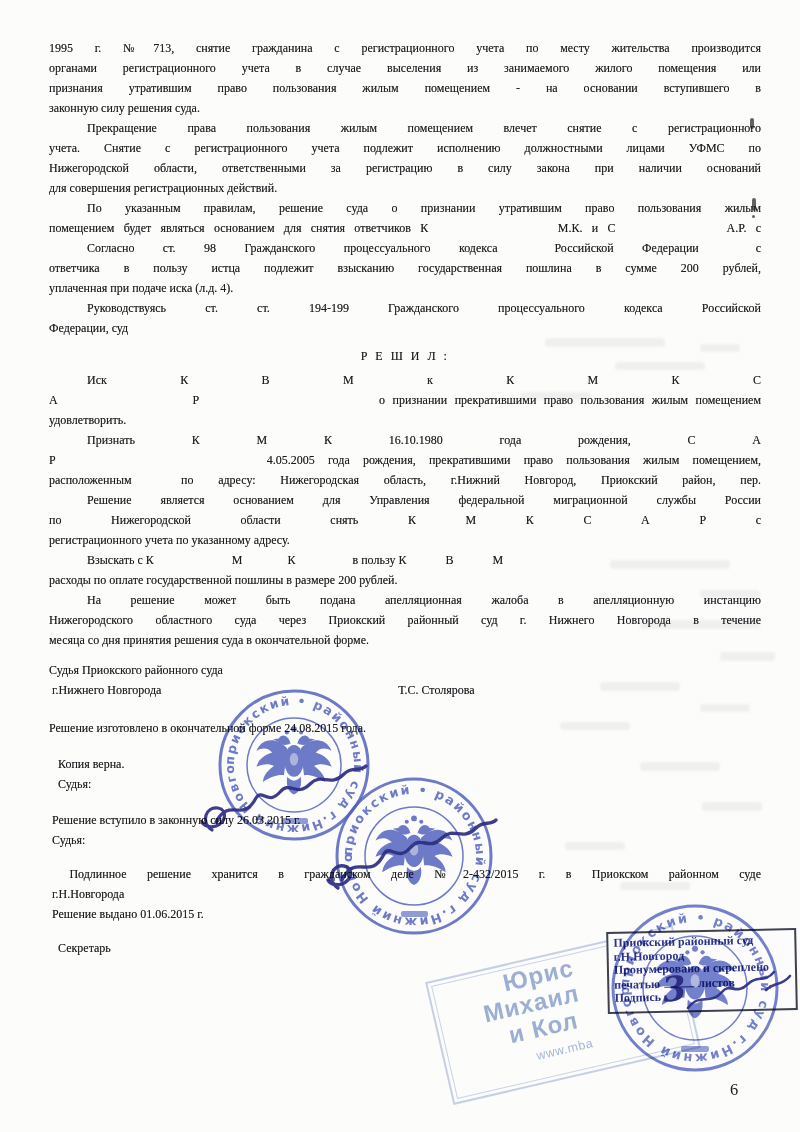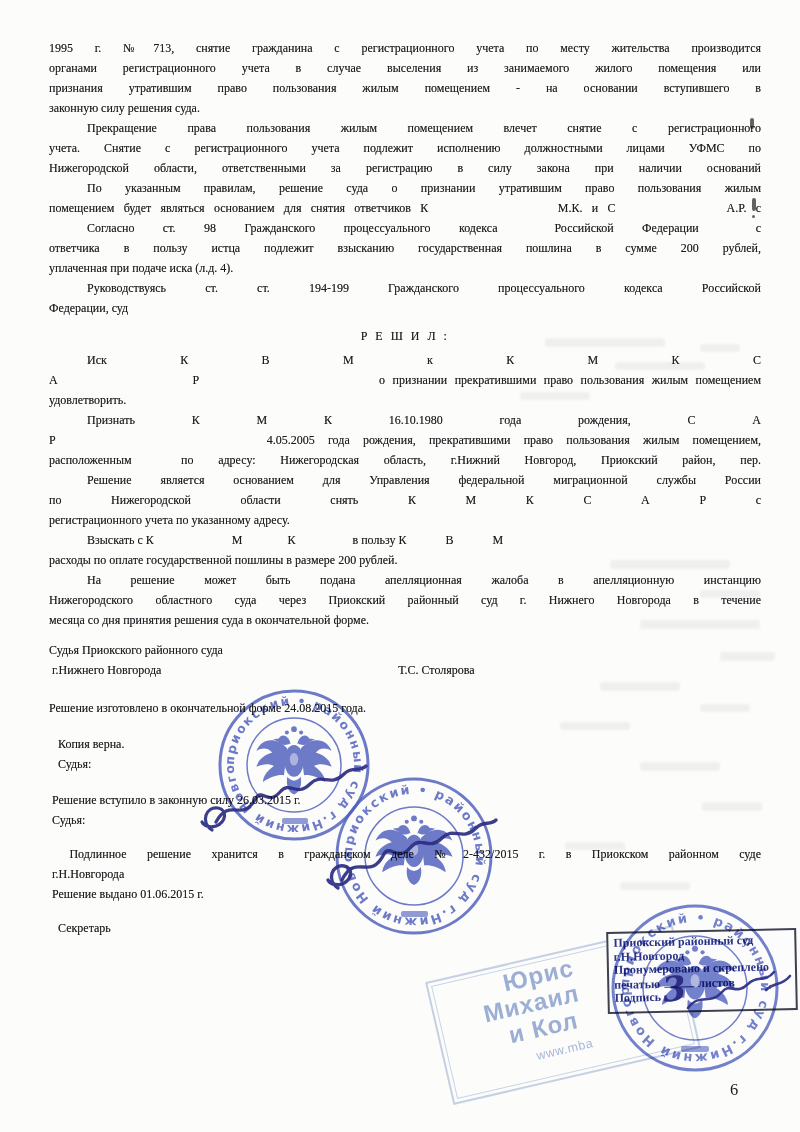--- a/index.html
+++ b/index.html
@@ -78,20 +78,21 @@
   </div>
 
   <div class="textblock">
       <div class="ln just">1995 г. №713, снятие гражданина с регистрационного учета по месту жительства производится</div>
       <div class="ln just">органами регистрационного учета в случае выселения из занимаемого жилого помещения или</div>
       <div class="ln just">признания утратившим право пользования жилым помещением - на основании вступившего в</div>
       <div class="ln">законную силу решения суда.</div>
       <div class="ln ind just">Прекращение права пользования жилым помещением влечет снятие с регистрационного</div>
       <div class="ln just">учета. Снятие с регистрационного учета подлежит исполнению должностными лицами УФМС по</div>
       <div class="ln just">Нижегородской области, ответственными за регистрацию в силу закона при наличии оснований</div>
+      <div class="ln">для совершения регистрационных действий.</div>
       <div class="ln ind just">По указанным правилам, решение суда о признании утратившим право пользования жилым</div>
       <div class="ln just">помещением будет являться основанием для снятия ответчиков К&nbsp;&nbsp;&nbsp;&nbsp;&nbsp;&nbsp;&nbsp;&nbsp;&nbsp;&nbsp;&nbsp;&nbsp;&nbsp;&nbsp;М.К. и С&nbsp;&nbsp;&nbsp;&nbsp;&nbsp;&nbsp;&nbsp;&nbsp;&nbsp;&nbsp;&nbsp;&nbsp;А.Р. с</div>
       <div class="ln ind just">Согласно ст. 98 Гражданского процессуального кодекса &nbsp;Российской Федерации &nbsp;с</div>
       <div class="ln just">ответчика в пользу истца подлежит взысканию государственная пошлина в сумме 200 рублей,</div>
       <div class="ln">уплаченная при подаче иска (л.д. 4).</div>
       <div class="ln ind just">Руководствуясь ст. ст. 194-199 Гражданского процессуального кодекса Российской</div>
       <div class="ln">Федерации, суд</div>
       <div class="ln center" style="margin-top: 8px;">Р Е Ш И Л :</div>
       <div class="ln ind just" style="margin-top: 4px;">Иск&nbsp;К В М к&nbsp;К М К С</div>
       <div class="ln just">А&nbsp;&nbsp;&nbsp;&nbsp;&nbsp;&nbsp;&nbsp;&nbsp;&nbsp;&nbsp;&nbsp;&nbsp;&nbsp;&nbsp;&nbsp;&nbsp;&nbsp;&nbsp;Р&nbsp;&nbsp;&nbsp;&nbsp;&nbsp;&nbsp;&nbsp;&nbsp;&nbsp;&nbsp;&nbsp;&nbsp;&nbsp;&nbsp;&nbsp;&nbsp;&nbsp;&nbsp;&nbsp;&nbsp;&nbsp;&nbsp;&nbsp;&nbsp;о признании прекратившими право пользования жилым помещением</div>

